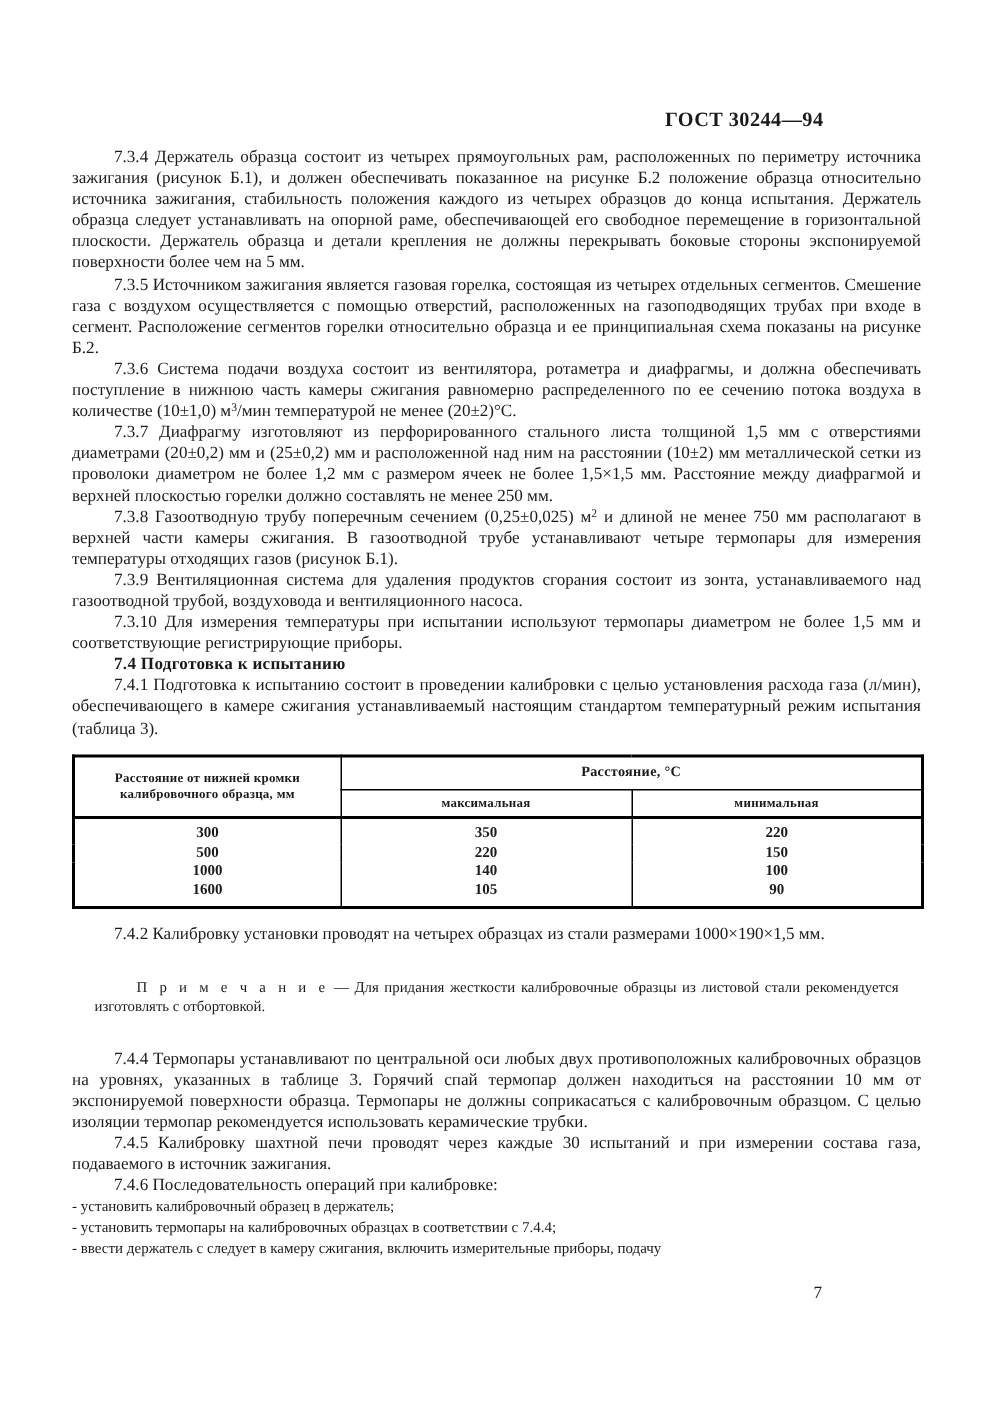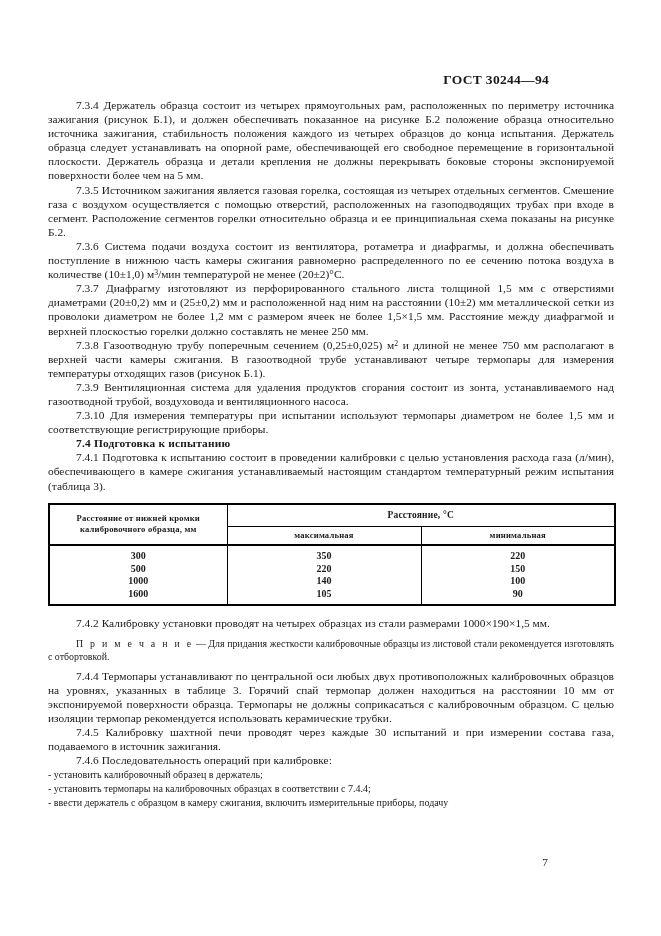--- a/index.html
+++ b/index.html
@@ -58,21 +58,21 @@
     letter-spacing: 0.2px;
   }
   p.listitem {
     margin: 0;
     font-size: 10px;
     line-height: 14.1px;
     text-indent: 0;
     text-align: left;
   }
   p.note {
-    margin: 0;
+    margin: 15px;
     font-size: 9.9px;
     line-height: 13.2px;
     text-align: justify;
     text-indent: 28px;
   }
   .sp {
     letter-spacing: 2.2px;
   }
   .spaced-head {
     letter-spacing: 2.0px;
@@ -232,19 +232,19 @@
 
 
     <p class="para">7.4.4  Термопары устанавливают по центральной оси любых двух противоположных  калибровочных  образцов   на уровнях, указанных в таблице 3. Горячий спай термопар должен находиться на расстоянии 10 мм  от экспонируемой поверхности образца. Термопары  не должны соприкасаться с калибровочным образцом. С целью изоляции термопар рекомендуется использовать керамические трубки.</p>
 
     <p class="para">7.4.5  Калибровку шахтной печи проводят через каждые 30 испытаний и при измерении состава газа, подаваемого в источник зажигания.</p>
 
     <p class="para">7.4.6  Последовательность операций при калибровке:</p>
 
     <p class="listitem">- установить калибровочный образец в держатель;</p>
     <p class="listitem">- установить термопары на калибровочных образцах в соответствии с 7.4.4;</p>
-    <p class="listitem">- ввести держатель с образцом в камеру сжигания, включить измерительные приборы, подачу</p>
+    <p class="listitem">- ввести держатель с следует в камеру сжигания, включить измерительные приборы, подачу</p>
 
   </div>
 
   <div class="page-number">7</div>
 
 </div>
 
 </body></html>

